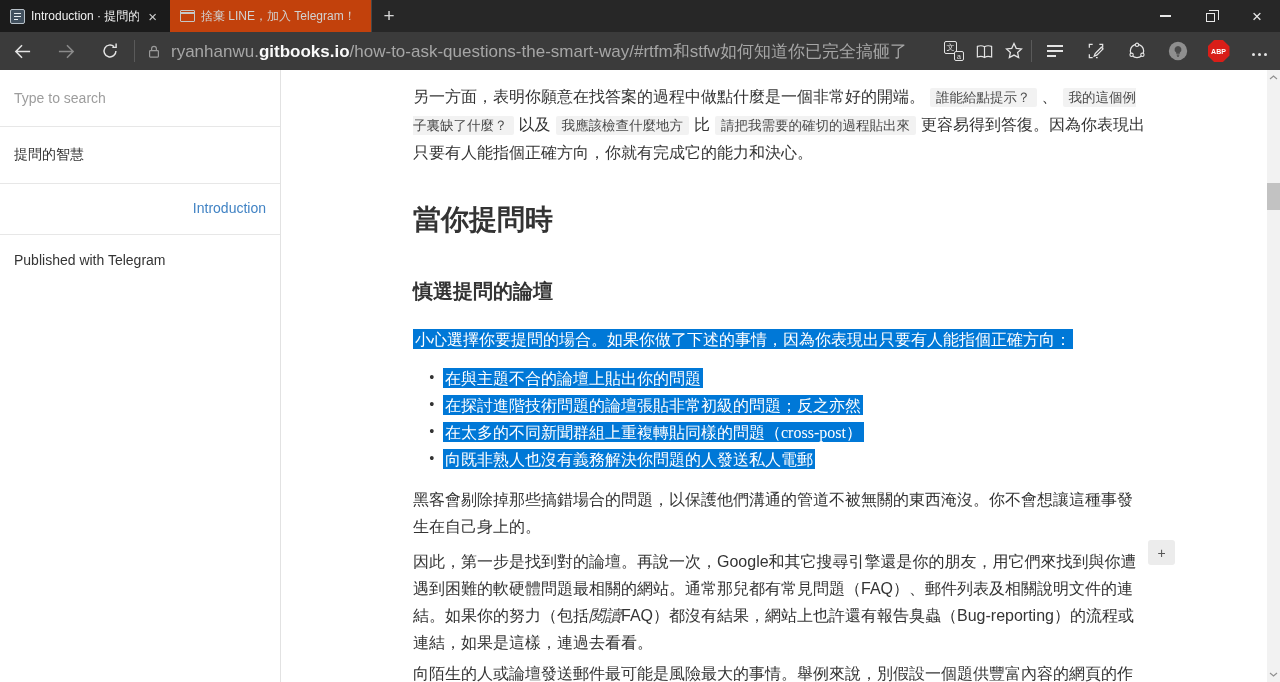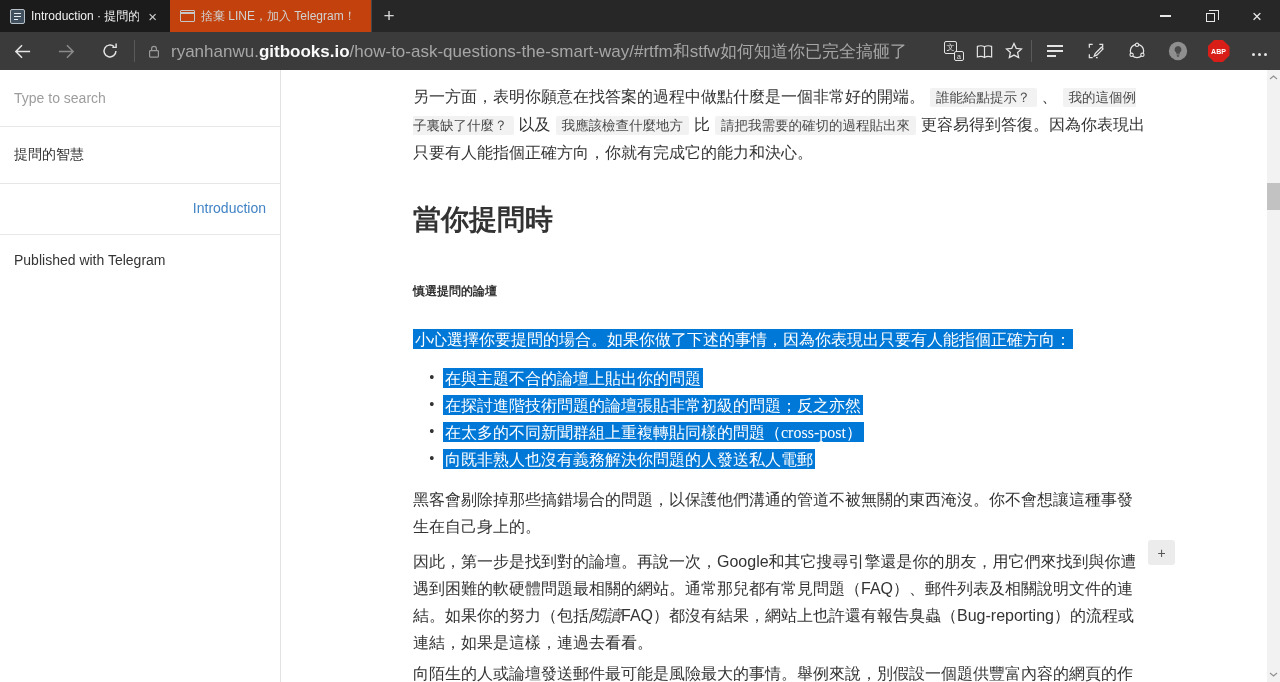--- a/index.html
+++ b/index.html
@@ -54,21 +54,21 @@
   .search-row input::placeholder { color:#9d9d9d; }
   .side-item { padding:19px 14px; font-size:14px; color:#343434; border-bottom:1px solid #e7e7e7; }
   .side-item.chapter { padding:16px 14px 18px; color:#4183c4;text-align:right; }
   .side-item.gitbook { border-bottom:none; padding:17px 14px; }
 
   .main { flex:1; padding:13px 132px 16px 132px; font-size:16px; color:#333; overflow:hidden; }
   .main p { line-height:27px; }
   .seg-code { background:#f2f2f2; font-size:13.5px; padding:2px 6px; margin:0 5px; color:#4a4a4a; border-radius:2px; }
   .seg-em { font-style:italic; }
   h2.sec { font-size:28px; font-weight:700; color:#333; line-height:36px; margin-top:36px; }
-  h3.sub { font-size:12px; font-weight:700; color:#333; line-height:26px; margin-top:40px; }
+  h3.sub { font-size:20px; font-weight:700; color:#333; line-height:26px; margin-top:40px; }
   .sel { background:#0078d7; color:#fff; padding:1.5px 2px; }
   .sel-p { margin-top:21px; }
   ul.sel-list { list-style:none; margin-top:12px;font-family:Liberation Serif, serif; }
   ul.sel-list li { line-height:27px; position:relative; padding-left:30px; }
   ul.sel-list li::before { content:"•"; position:absolute; left:16px; color:#333; }
   .p2 { margin-top:14px; }
   .p3 { margin-top:8px; }
   .p4 { margin-top:4px; }
 
   .float-plus { position:absolute; left:1148px; top:540px; width:27px; height:25px; background:#ececec; border-radius:3px; display:flex; align-items:center; justify-content:center; font-size:14px; color:#555; }

